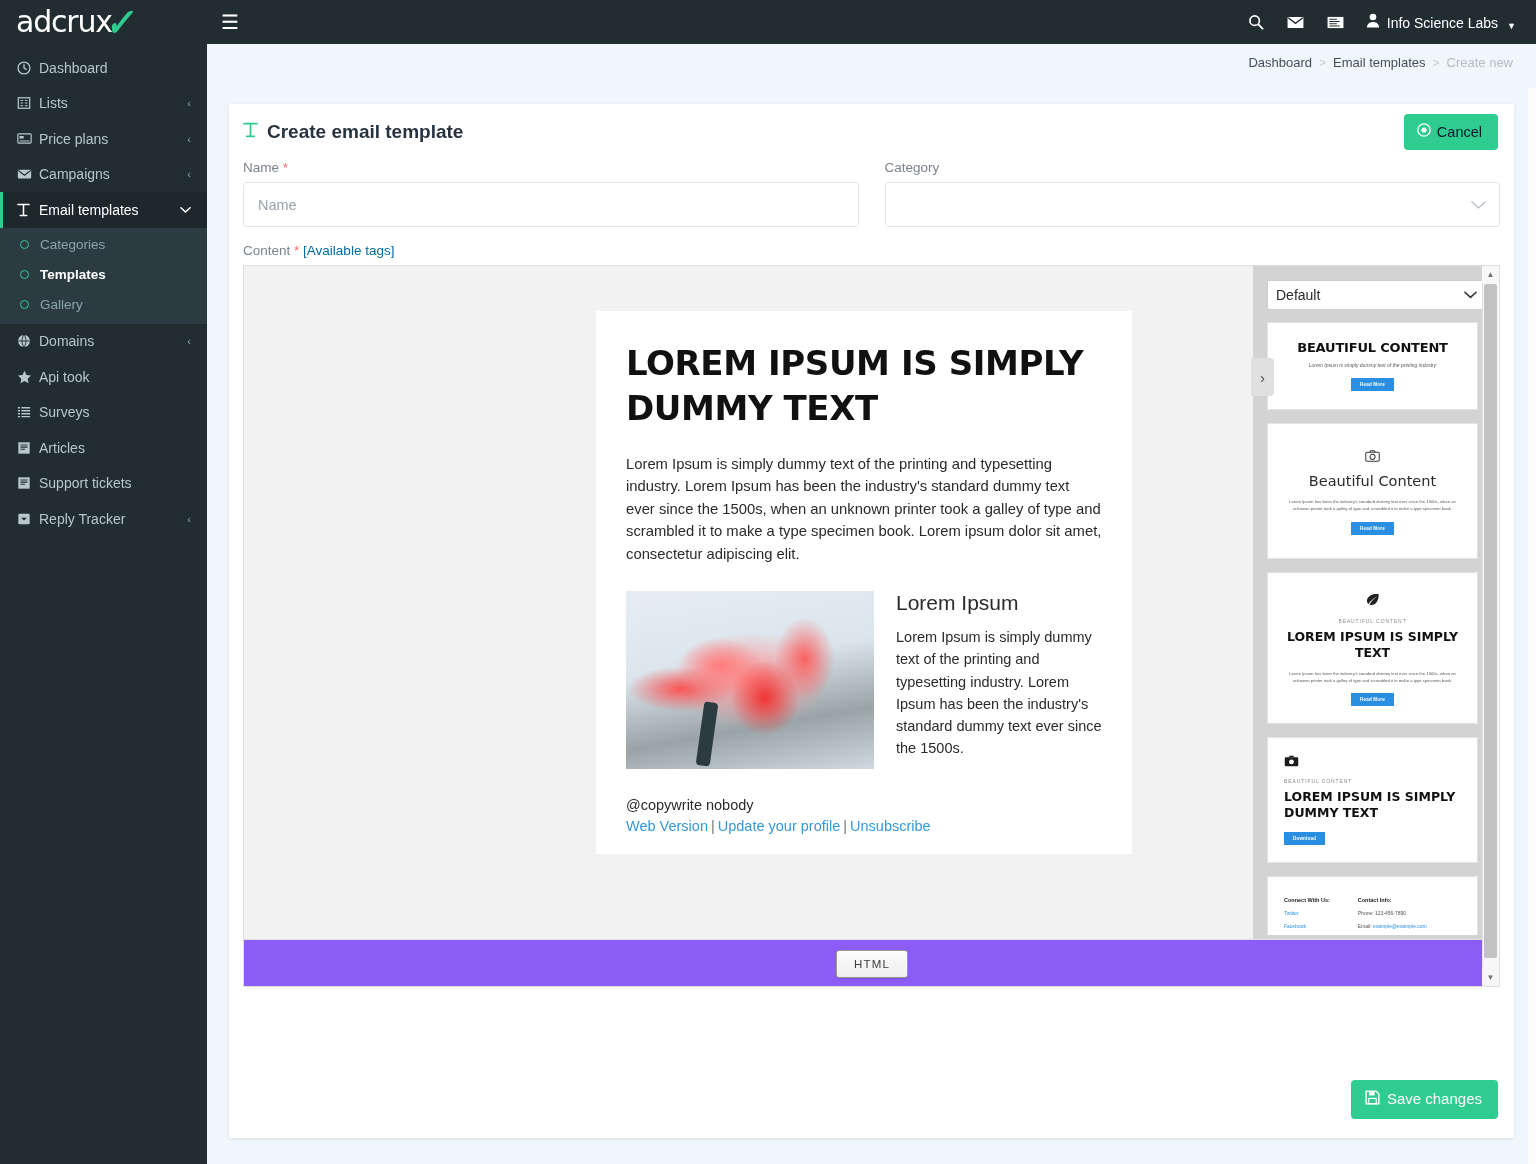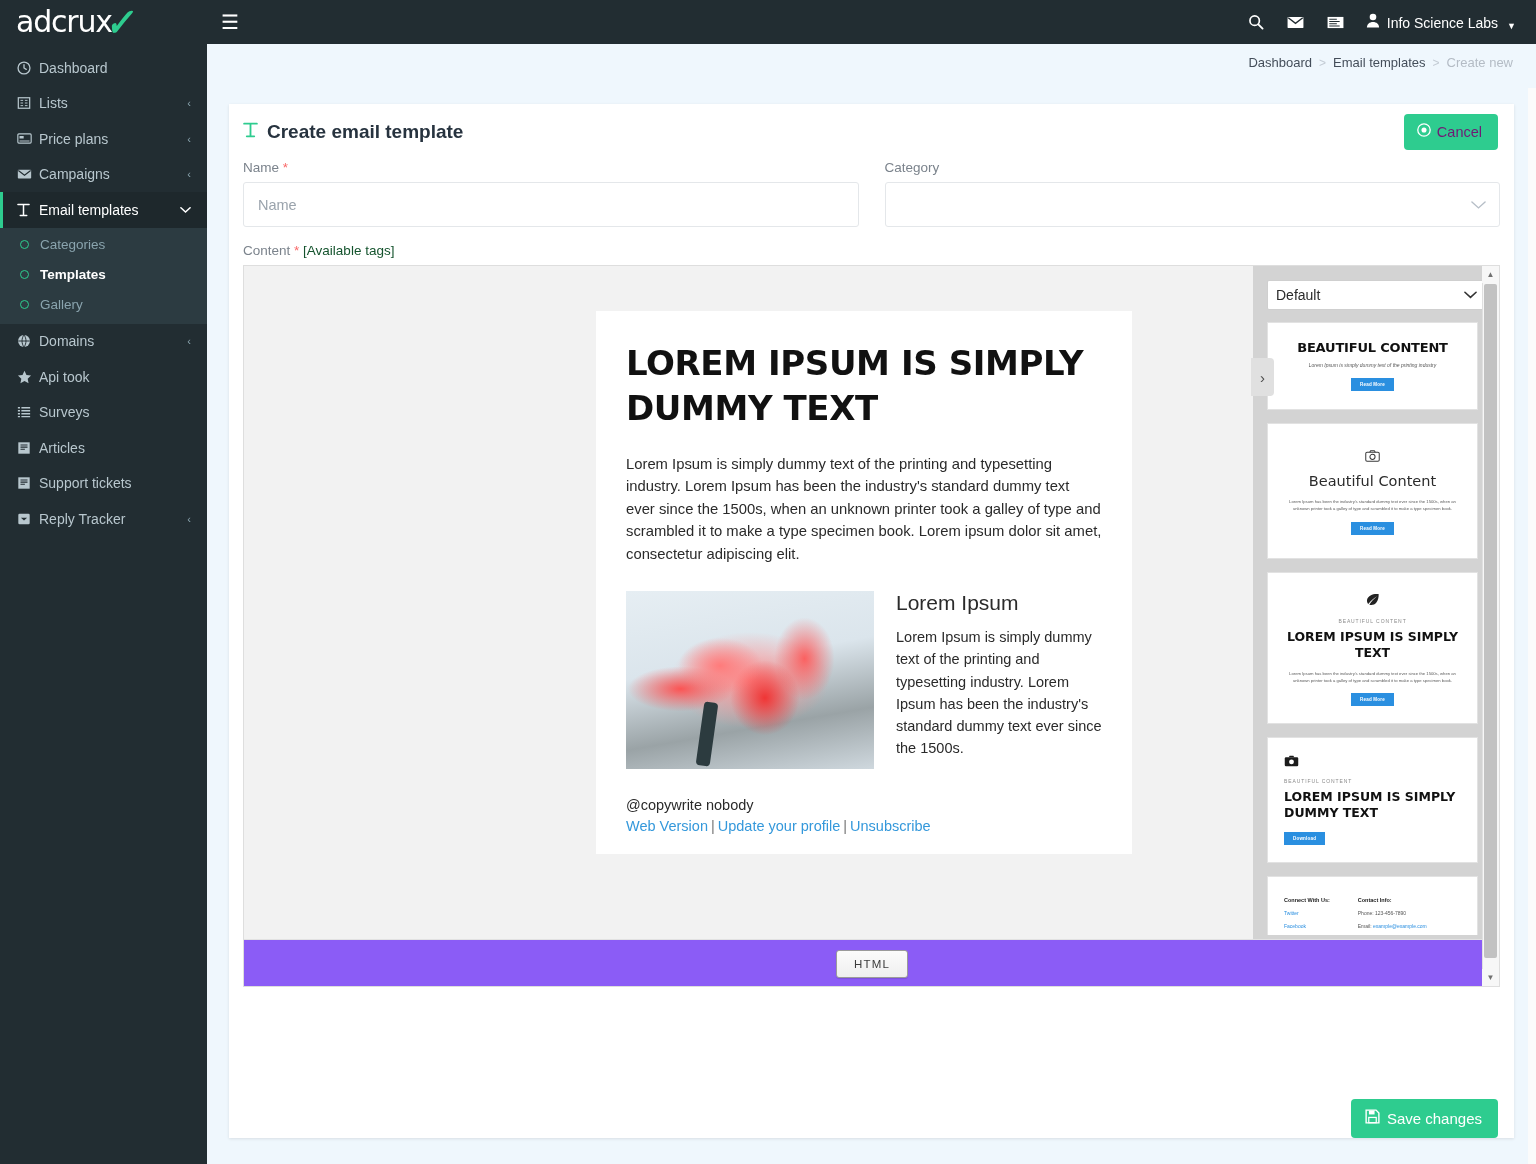--- a/index.html
+++ b/index.html
@@ -118,35 +118,35 @@
     height: 56px; display: flex; align-items: center;
     padding: 0 16px 0 14px; position: relative;
   }
   #card-title {
     display: flex; align-items: center; gap: 9px;
     font-size: 19px; font-weight: bold; color: #27333f;
   }
   .title-ico { color: #2ecc8f; font-size: 19px; font-weight: 400;
                font-family: "Liberation Serif", serif; }
   #cancel-btn {
-    margin-left: auto; background: #2ecc8f; color: #701a75;
+    margin-left: auto; background: #2ecc8f; color: #0f172a;
     border: none; border-radius: 4px;
     padding: 9px 16px 10px 13px; font-size: 14.5px;
     cursor: pointer; display: flex; align-items: center; gap: 6px;
     font-family: "Liberation Sans", sans-serif;
   }
   #card-body { padding: 0 14px; }
   .form-row { display: flex; gap: 26px; }
   .fgroup { flex: 1; }
   .flabel {
     font-size: 13.5px; color: #7b838c; margin-bottom: 7px;
     display: block;
   }
   .req { color: #f96868; }
-  .tags-link { color: #14532d; cursor: pointer; margin-top: 8px; }
+  .tags-link { color: #0369a1; cursor: pointer; margin-top: 8px; }
   .finput {
     width: 100%; height: 45px; border: 1px solid #e4e7ea;
     border-radius: 3px; padding: 0 14px; font-size: 14.5px;
     color: #3b4453; background: #ffffff;
     font-family: "Liberation Sans", sans-serif;
   }
   .finput::placeholder { color: #9aa3ac; }
   .fselect-wrap { position: relative; }
   .fselect-caret {
     position: absolute; right: 14px; top: 50%;
@@ -333,21 +333,21 @@
   #ed-thumbv {
     position: absolute; right: 2px; top: 18px;
     width: 13px; height: 674px; background: #c2c2c2;
     border-radius: 2px; cursor: pointer;
   }
 
   
   #card-foot {
     position: absolute; left: 0; bottom: 0;
     width: 100%; height: 78px; background: #ffffff;
-    display: flex; align-items: flex-end; justify-content: flex-end;
+    display: flex; align-items: center; justify-content: flex-end;
     padding-right: 16px;
     padding-left: 24px;
   }
   #save-btn {
     background: #2ecc8f; color: #ffffff; border: none;
     border-radius: 4px; padding: 10px 16px 11px 14px;
     font-size: 15px; cursor: pointer;
     display: flex; align-items: center; gap: 7px;
     font-family: "Liberation Sans", sans-serif;
   }

